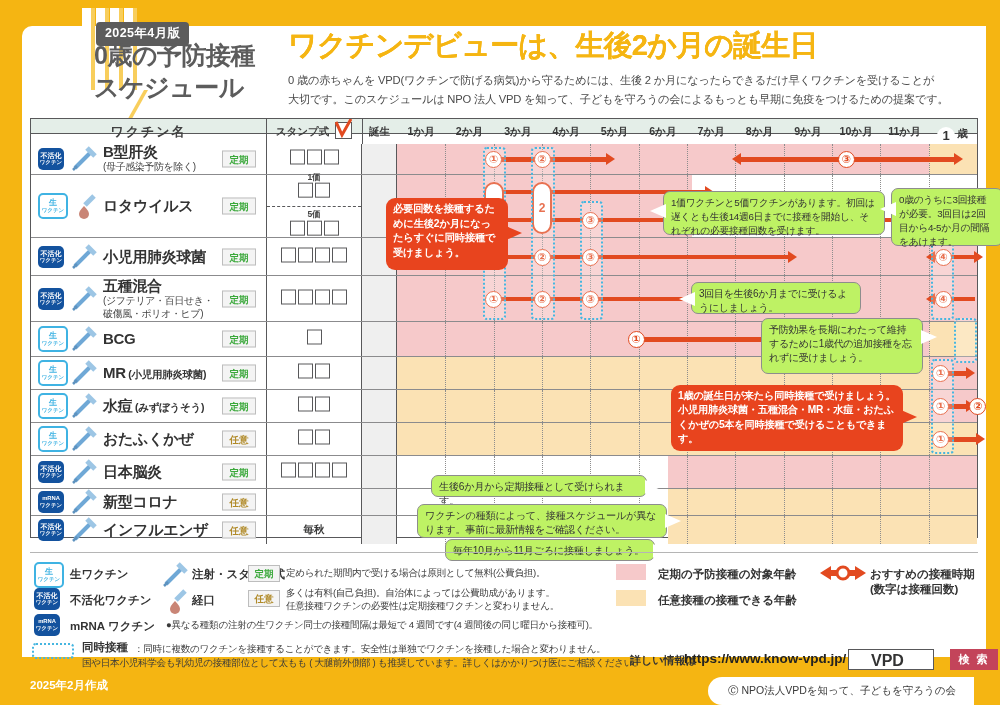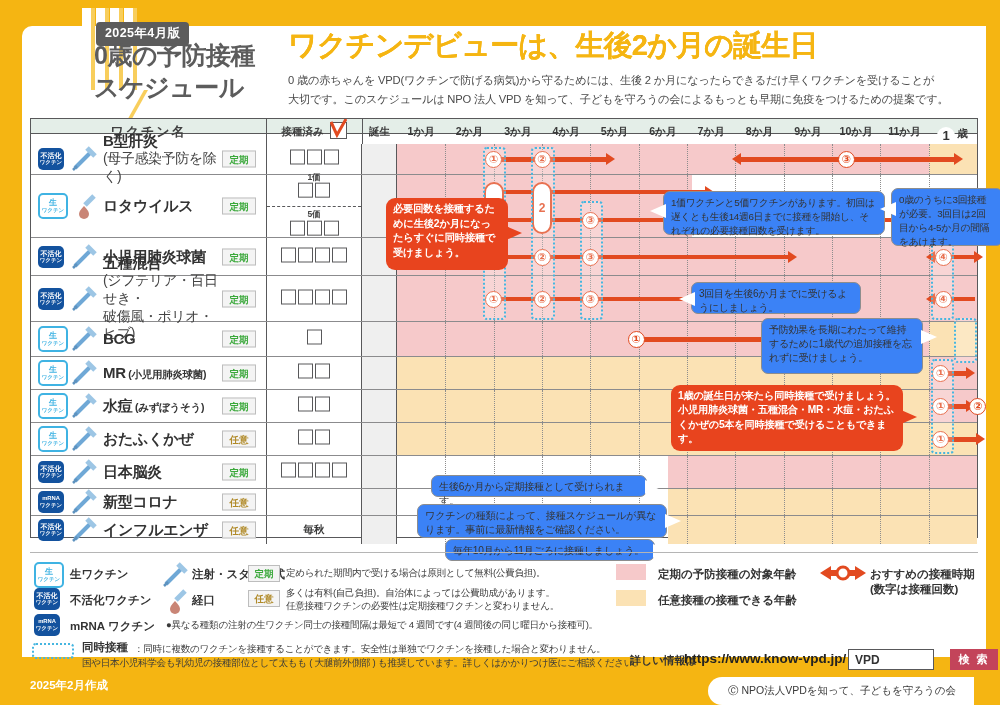--- a/index.html
+++ b/index.html
@@ -79,21 +79,21 @@
   .vac-type.inact .l1{font-size:7px;font-weight:bold;color:#fff;}
   .vac-type.inact .l2{font-size:5.5px;font-weight:bold;color:#fff;margin-top:1px;}
   .vac-type.mrna{background:#13529E;}
   .vac-type.mrna .l1{font-size:5.8px;font-weight:bold;color:#fff;}
   .vac-type.mrna .l2{font-size:5.5px;font-weight:bold;color:#fff;margin-top:1px;}
 
   .route-icon{position:absolute;left:40px;top:50%;transform:translateY(-50%);width:26px;height:26px;}
   .vac-label{position:absolute;left:72px;top:50%;transform:translateY(-50%);width:118px;}
   .vac-label .jp-main{font-size:15px;font-weight:bold;color:#333;letter-spacing:-.3px;line-height:1.15;white-space:nowrap;}
   .vac-label .jp-main .sm{font-size:10.5px;font-weight:bold;}
-  .vac-label .jp-sub{font-size:14px;color:#444;line-height:1.28;margin-top:1px;letter-spacing:-.4px;}
+  .vac-label .jp-sub{font-size:10px;color:#444;line-height:1.28;margin-top:1px;letter-spacing:-.4px;}
 
   .tag{position:absolute;right:10px;top:50%;transform:translateY(-50%);width:32px;height:15px;line-height:15px;text-align:center;font-size:9.5px;font-weight:bold;border:1px solid #bdbdbd;background:#F4F4F4;}
   .tag.teiki{color:#3AA83A;}
   .tag.ninni{color:#B08A28;}
 
   .boxes{position:absolute;left:0;top:50%;transform:translateY(-50%);width:100%;text-align:center;}
   .boxes .bx{display:inline-block;width:13px;height:13px;border:1.4px solid #58585a;margin:0 1px;background:#fff;}
   .boxgrp{text-align:center;}
   .boxgrp .cap{font-size:8.5px;color:#444;line-height:1.1;margin-bottom:1px;}
   .dashsep{position:absolute;left:0;top:50%;width:100%;border-top:1.6px dashed #58585a;}
@@ -111,34 +111,34 @@
   
   .arrow-line{position:absolute;height:4.6px;background:#E24A20;}
   .ahead{position:absolute;width:0;height:0;border-top:6.5px solid transparent;border-bottom:6.5px solid transparent;}
   .ahead.r{border-left:9px solid #E24A20;}
   .ahead.l{border-right:9px solid #E24A20;}
   .circ{position:absolute;width:17px;height:17px;border-radius:50%;border:1.8px solid #E24A20;background:#fff;color:#E24A20;font-size:11px;font-weight:bold;line-height:14px;text-align:center;box-sizing:border-box;}
   .pill{position:absolute;width:20px;height:52px;border-radius:10px;border:2px solid #E24A20;background:#fff;color:#E24A20;font-size:12px;font-weight:bold;text-align:center;box-sizing:border-box;}
   .pill span{display:block;margin-top:17px;}
 
   
-  .callout{position:absolute;background:#3b82f6;border:1.2px solid #8d8d8d;border-radius:7px;
+  .callout{position:absolute;background:#bef264;border:1.2px solid #8d8d8d;border-radius:7px;
            font-size:10.2px;line-height:1.42;color:#333;padding:4px 7px;box-sizing:border-box;letter-spacing:-.3px;}
   .callout.red{background:#E8441E;border:none;color:#fff;border-radius:9px;font-weight:bold;letter-spacing:-.2px;}
   .tailw{position:absolute;width:0;height:0;}
 
   
   .legend{position:absolute;left:30px;top:552px;width:948px;height:100px;}
   .leg-sep{position:absolute;left:0;top:0;width:948px;border-top:1.4px solid #b5b5b5;}
   .leg-item{position:absolute;font-size:11.5px;font-weight:bold;color:#333;}
   .sw{position:absolute;width:30px;height:16px;}
   .leg-note{position:absolute;font-size:9.6px;line-height:1.45;color:#3a3a3a;letter-spacing:-.3px;}
   .leg-tag{position:absolute;width:30px;height:15px;line-height:15px;text-align:center;font-size:9.5px;font-weight:bold;border:1px solid #bdbdbd;background:#F4F4F4;}
   .simul-chip{position:absolute;width:42px;height:16px;border:2.5px dotted #46B6E0;border-radius:4px;box-sizing:border-box;}
-  .urlbox{position:absolute;border:1.2px solid #58585a;background:#fff;font-size:12px;font-weight:bold;color:#333;box-sizing:border-box;padding:2px 6px;}
+  .urlbox{position:absolute;border:1.2px solid #58585a;background:#fff;font-size:16px;font-weight:bold;color:#333;box-sizing:border-box;padding:2px 22px;}
   .searchbtn{position:absolute;background:#C3445A;color:#fff;font-size:11px;font-weight:bold;text-align:center;box-sizing:border-box;letter-spacing:2px;}
 
   .created{position:absolute;left:30px;bottom:12px;font-size:11.5px;color:#fff;font-weight:bold;}
   .copyr{position:absolute;right:26px;bottom:0;background:#fff;border-radius:14px 0 0 14px;
          padding:7px 18px 7px 20px;font-size:10.5px;color:#3a3a3a;}
 </style>
 </head>
 <body>
 
 <div id="root">
@@ -175,21 +175,21 @@
       <div>0 歳の赤ちゃんを VPD(ワクチンで防げる病気)から守るためには、生後 2 か月になったらできるだけ早くワクチンを受けることが</div>
       <div>大切です。このスケジュールは NPO 法人 VPD を知って、子どもを守ろうの会によるもっとも早期に免疫をつけるための提案です。</div>
     </div>
   </div>
 
   <div class="tbl">
 
     <div class="thead">
       <div class="th-name">ワクチン名</div>
       <div class="th-done">
-        <span>接種済み</span>
+        <span>スタンプ式</span>
         <span class="check-mark">
           <svg width="17" height="20" viewBox="0 0 17 20">
               <path d="M1 3 L7 16 L16 0" stroke="#E24A20" stroke-width="3" fill="none"></path>
             </svg>
         </span>
       </div>
       <div class="vline" style="left:235px;height:25px;"></div>
       <div class="vline" style="left:331px;height:25px;"></div>
       <div class="mhdr birth" style="left:331px;width:35px;">誕生</div>
       <div id="month-headers">

